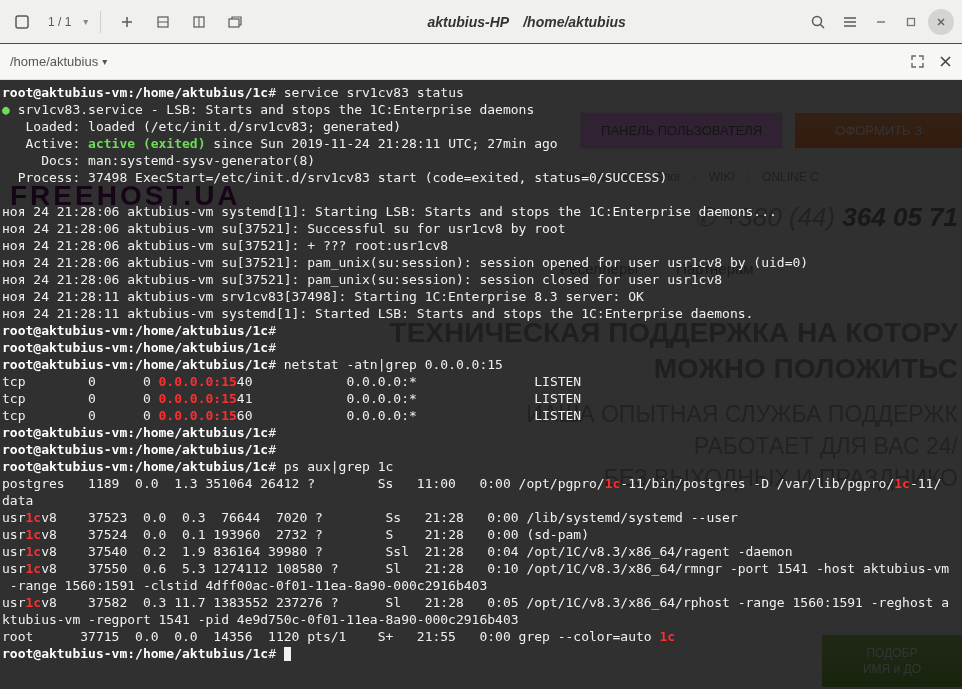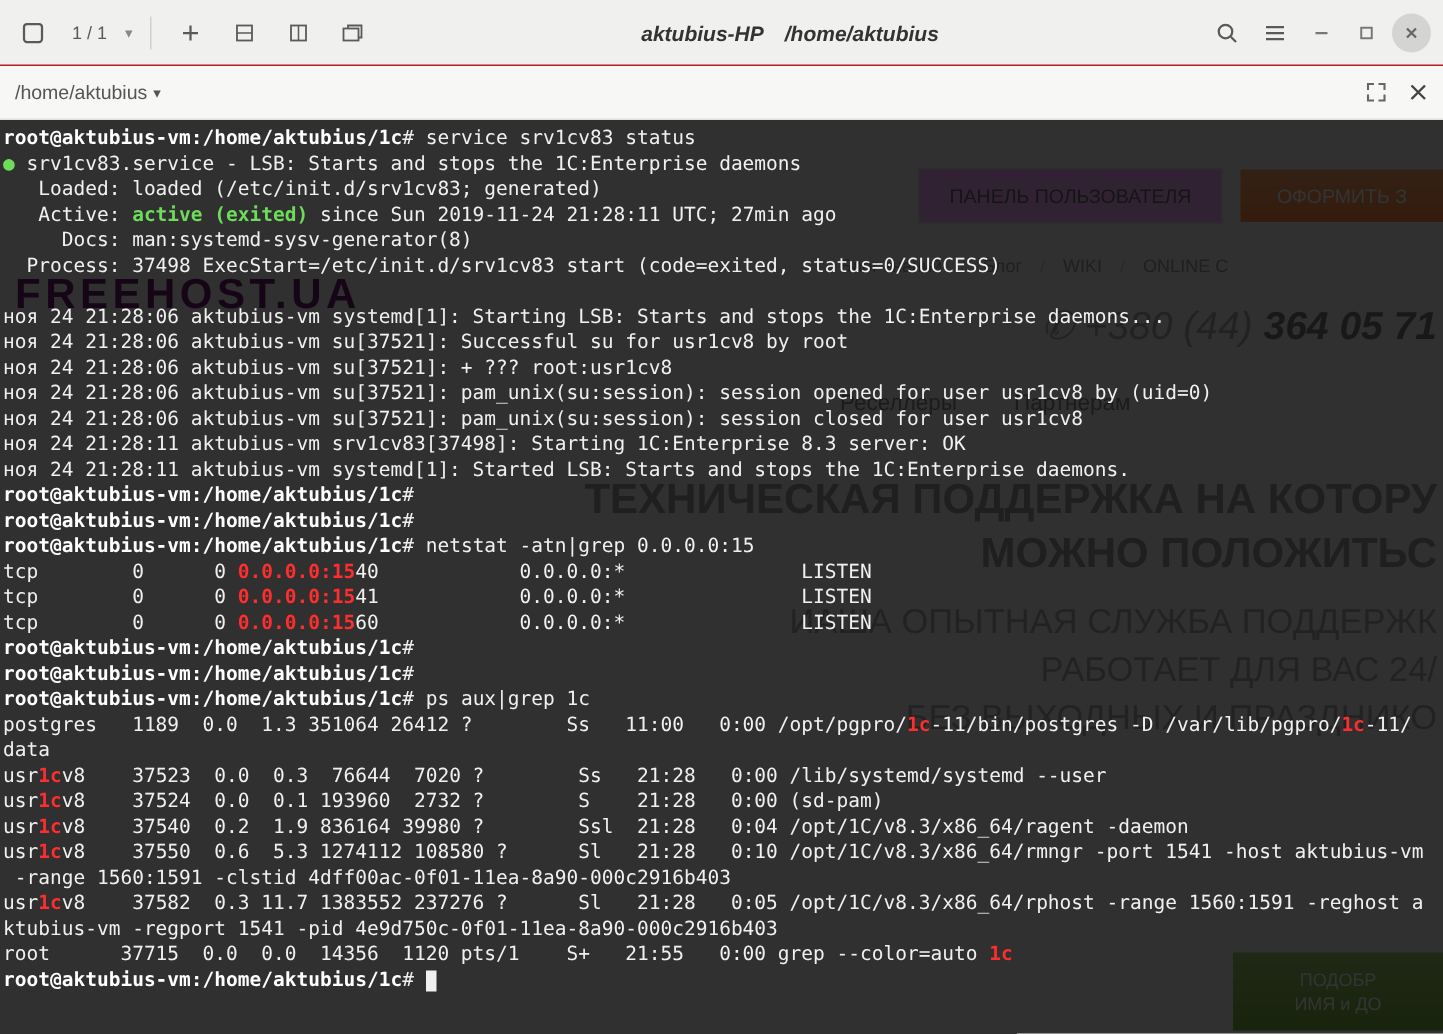--- a/index.html
+++ b/index.html
@@ -19,21 +19,21 @@
 .pathbar { height: 36px; background: #f7f7f5; border-bottom: 1px solid #e0e0de; display: flex; align-items: center; padding: 0 10px; justify-content: space-between; }
 .path-left { display: flex; align-items: center; gap: 4px; font-size: 13px; color: #555; }
 .path-right { display: flex; align-items: center; gap: 14px; }
 
 .terminal-wrap { position: relative; height: 609px; overflow: hidden; }
 
 .bg-layer { position: absolute; inset: 0; background: #efefef; }
 .bg-content { position: absolute; top: 0; left: 0; right: 0; height: 609px; }
 .bg-header { position: absolute; top: 20px; right: 0; left: 400px; height: 60px; display: flex; align-items: center; justify-content: flex-end; gap: 12px; }
 .bg-btn { padding: 10px 20px; font-size: 13px; color: #666; background: #f0abfc; border: 1px solid #ddd; }
-.bg-btn-orange { background: linear-gradient(#ffa36a,#ff8a42); color: #fff; border: none; padding: 10px 24px; font-size: 13px; }
+.bg-btn-orange { background: linear-gradient(#ffa36a,#ff8a42); color: #fff; border: none; padding: 10px 40px; font-size: 13px; }
 .bg-crumbs { position: absolute; top: 90px; right: 0; left: 560px; font-size: 12px; color: #999; display: flex; gap: 12px; }
 .bg-crumbs span.sep { color: #ccc; }
 .bg-phone { position: absolute; top: 122px; right: 4px; font-size: 26px; color: #aaa; font-style: italic; }
 .bg-phone b { color: #777; font-style: italic; }
 .bg-nav { position: absolute; top: 180px; right: 0; left: 560px; font-size: 15px; color: #888; display: flex; gap: 38px; }
 .bg-hero { position: absolute; top: 235px; right: 4px; left: 370px; text-align: right; }
 .bg-hero h1 { font-size: 28px; color: #999; font-weight: 800; line-height: 1.3; }
 .bg-hero h2 { font-size: 23px; color: #aaa; font-weight: 400; margin-top: 10px; line-height: 1.4; }
 .bg-cta { position: absolute; bottom: 2px; right: 0; width: 140px; height: 52px; background: linear-gradient(#9ac76a,#7ab345); color: #fff; font-size: 12px; display: flex; flex-direction: column; align-items: center; justify-content: center; gap: 2px; padding: 6px; }
 .bg-logo { position: absolute; top: 100px; left: 10px; font-size: 28px; color: #701a75; font-weight: bold; letter-spacing: 3px; }

